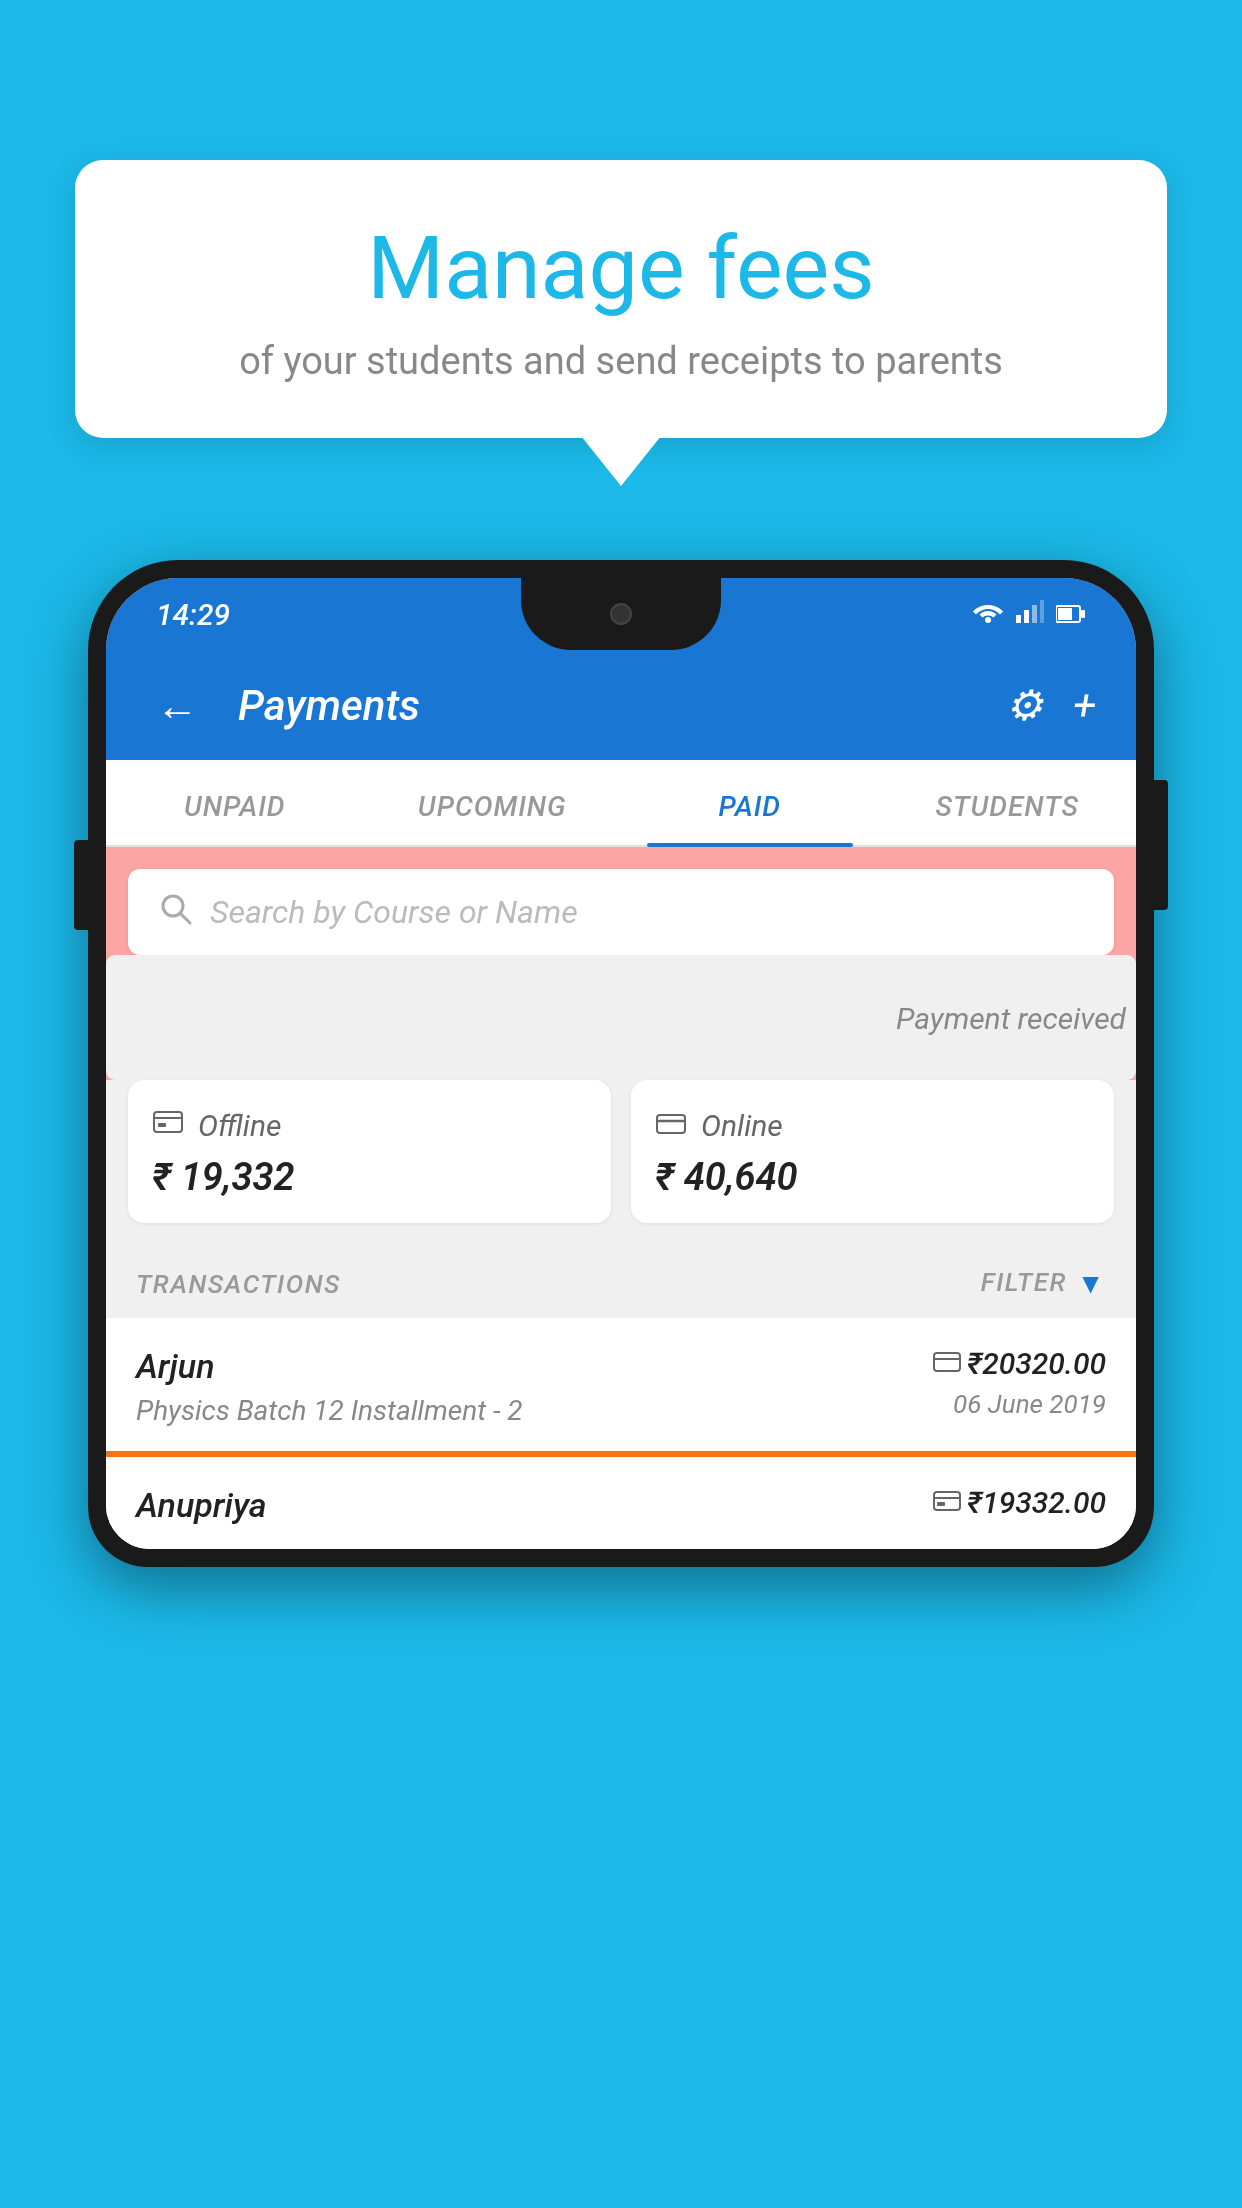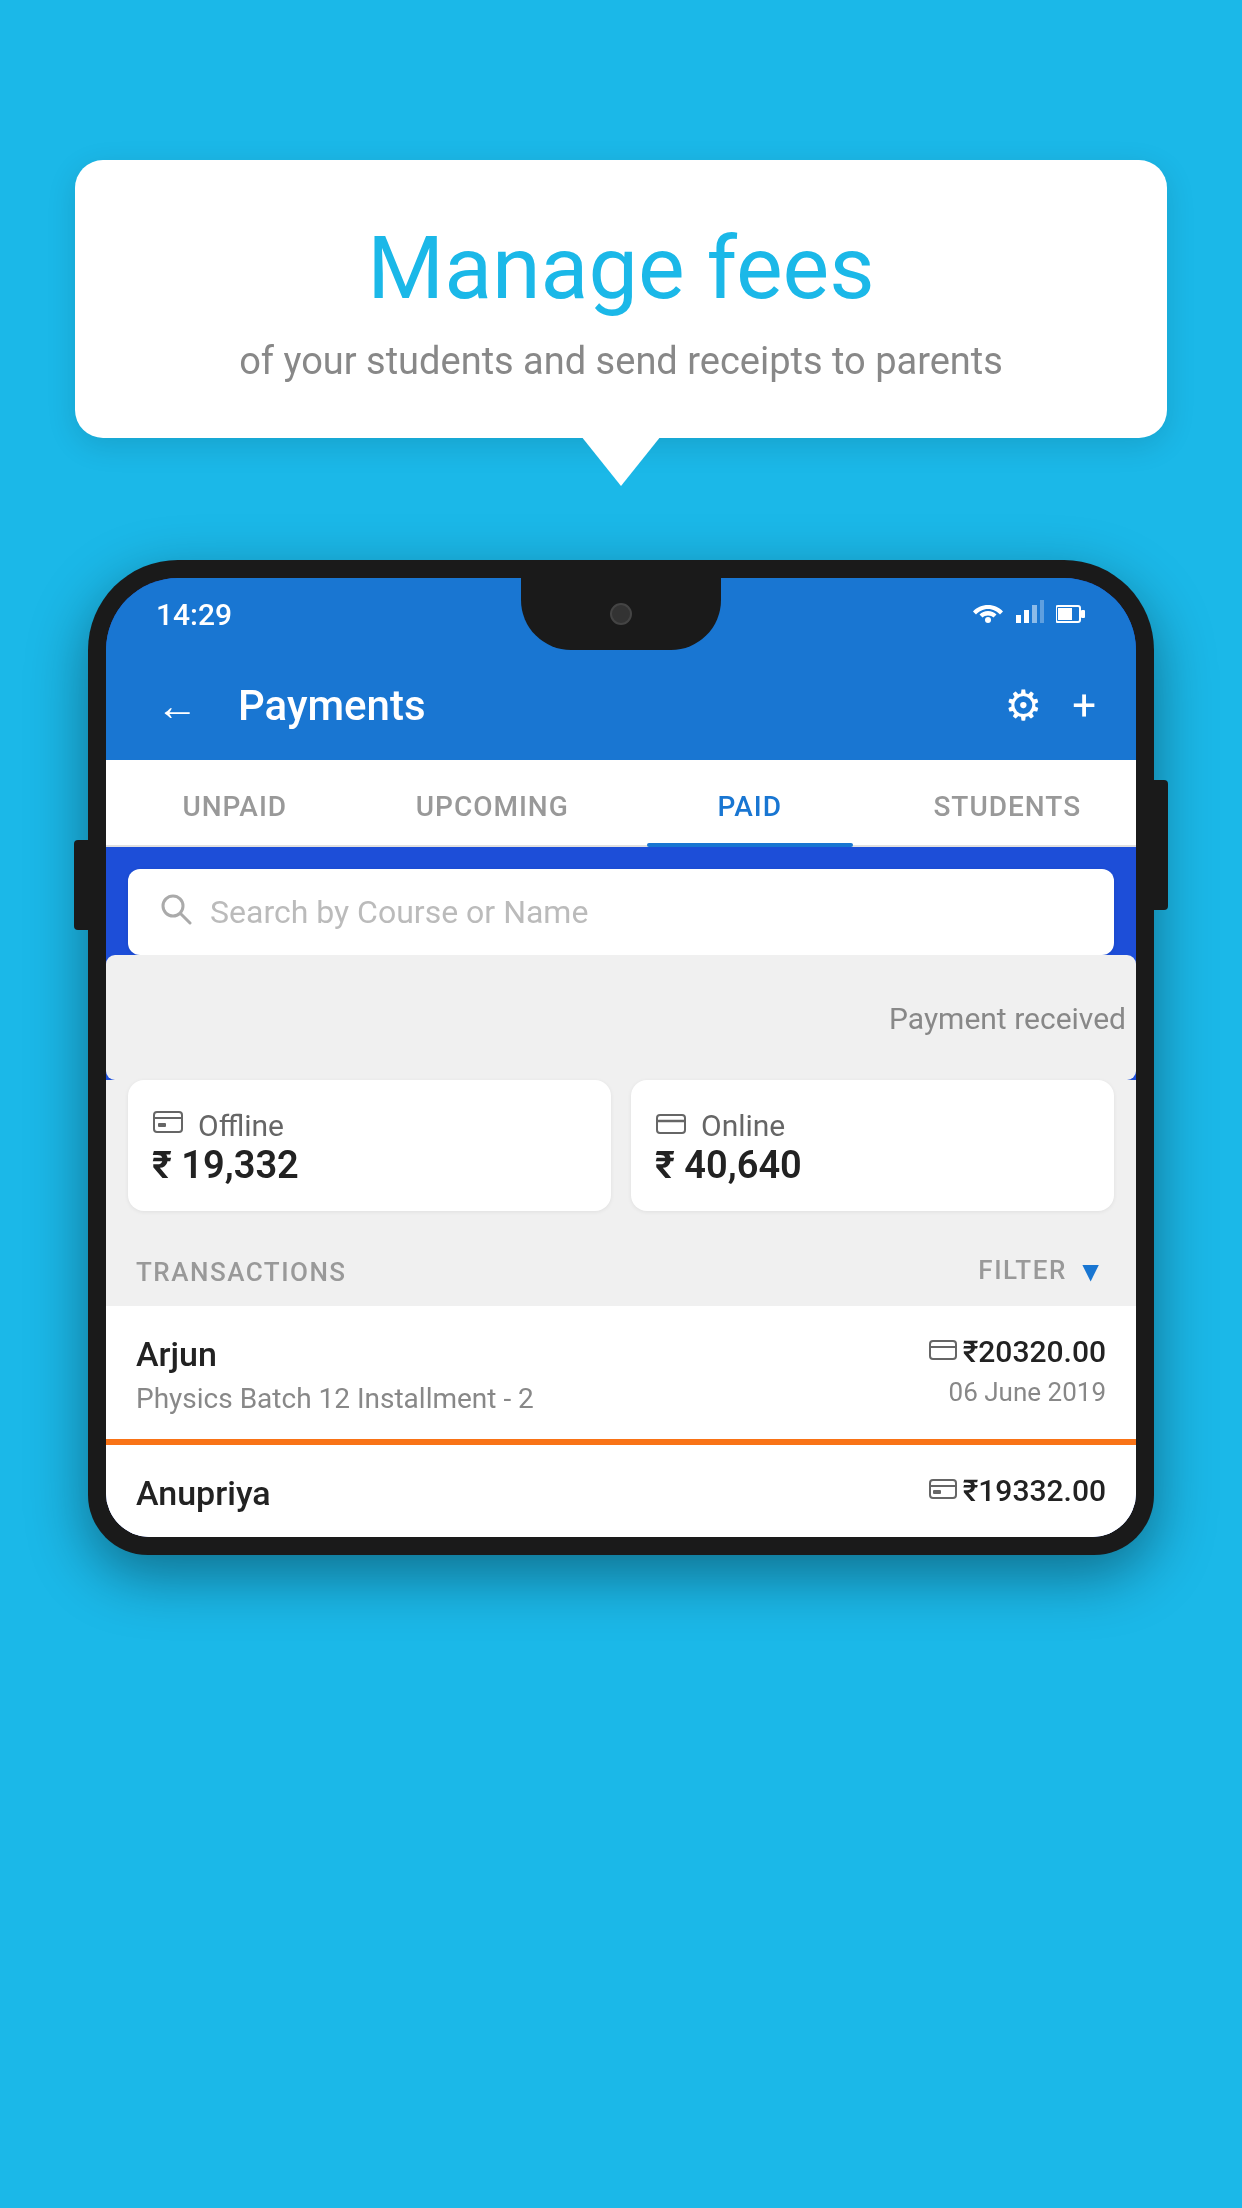--- a/index.html
+++ b/index.html
@@ -82,24 +82,25 @@
       position: absolute;
       right: -14px;
       top: 220px;
       width: 14px;
       height: 130px;
       background: #1a1a1a;
       border-radius: 0 4px 4px 0;
     }
 
     .phone-screen {
-      background: #1d4ed8;
+      background: #fca5a5;
       border-radius: 72px 72px 44px 44px;
       overflow: hidden;
       position: relative;
+      font-style: italic;
     }
 
     
     .status-bar {
       background: #1976D2;
       height: 72px;
       display: flex;
       align-items: center;
       justify-content: space-between;
       padding: 0 50px;
@@ -259,20 +260,21 @@
       padding: 0 22px 22px;
       background: #f0f0f0;
     }
     .payment-card {
       flex: 1;
       background: white;
       border-radius: 16px;
       padding: 28px 24px 24px;
       display: flex;
       flex-direction: column;
+      gap: 12px;
       box-shadow: 0 1px 4px rgba(0,0,0,0.07);
     }
     .payment-card-header {
       display: flex;
       align-items: center;
       gap: 14px;
     }
     .payment-card-icon {
       font-size: 30px;
       color: #666;

